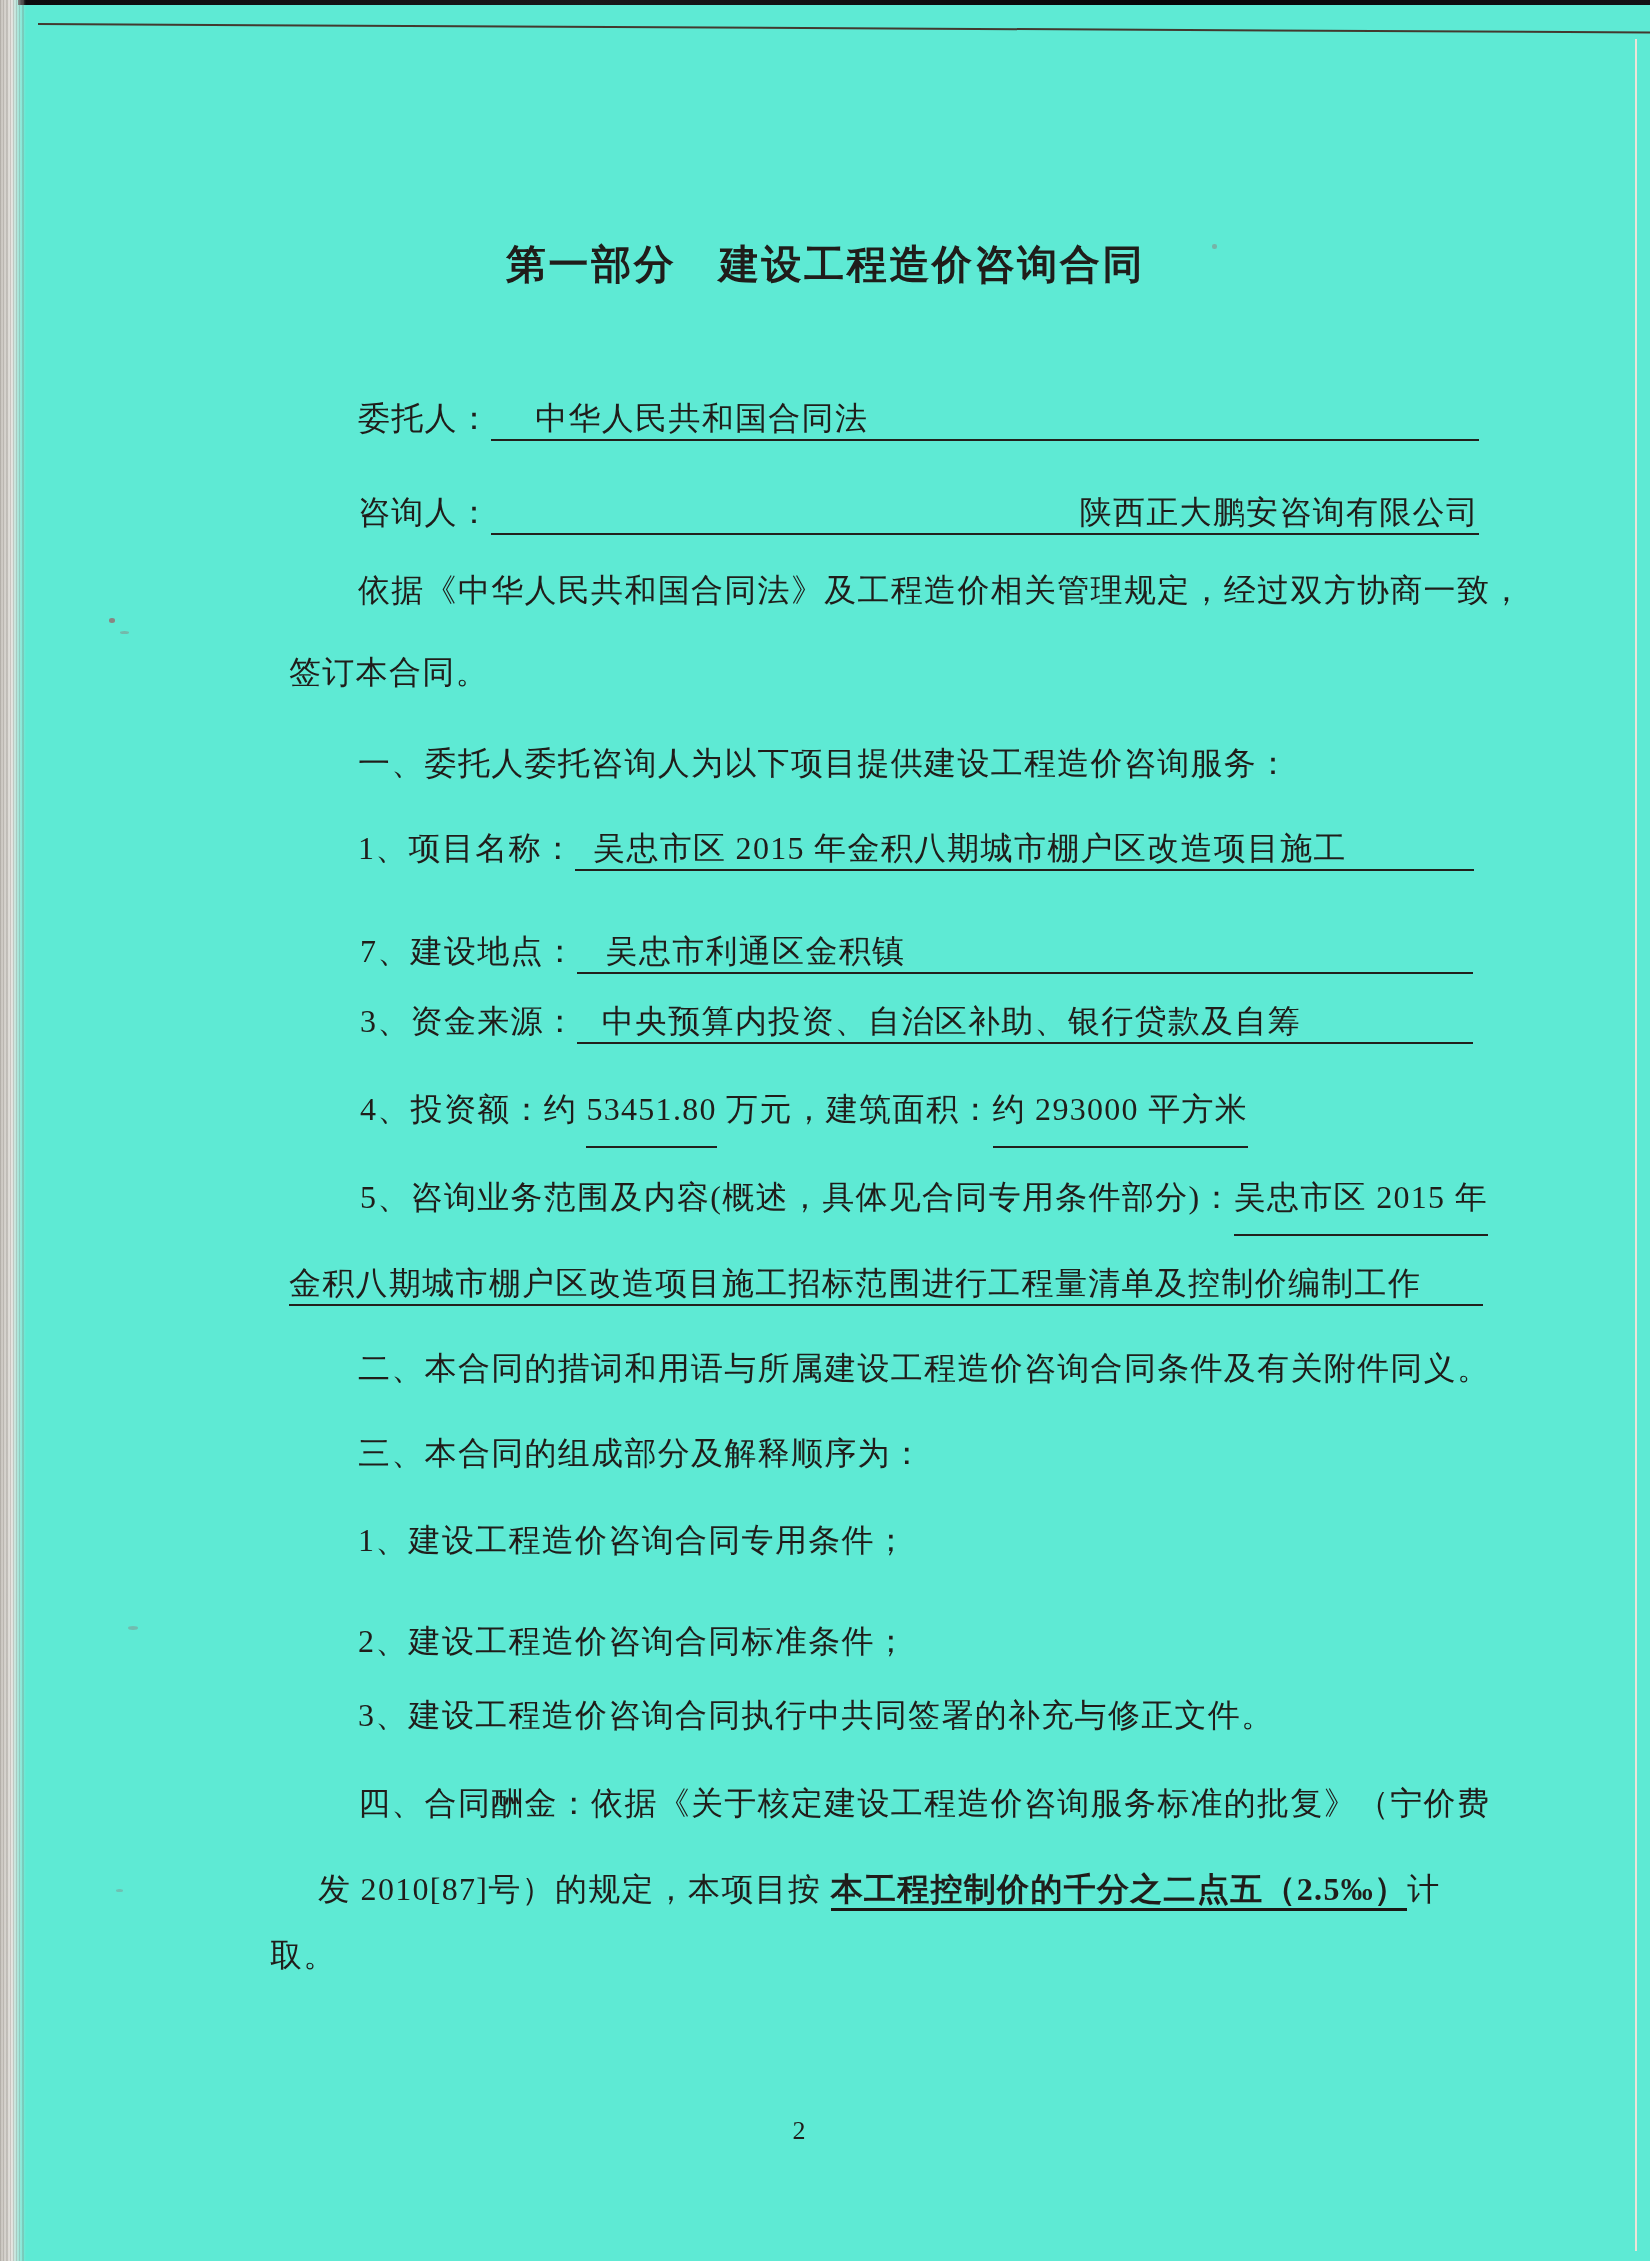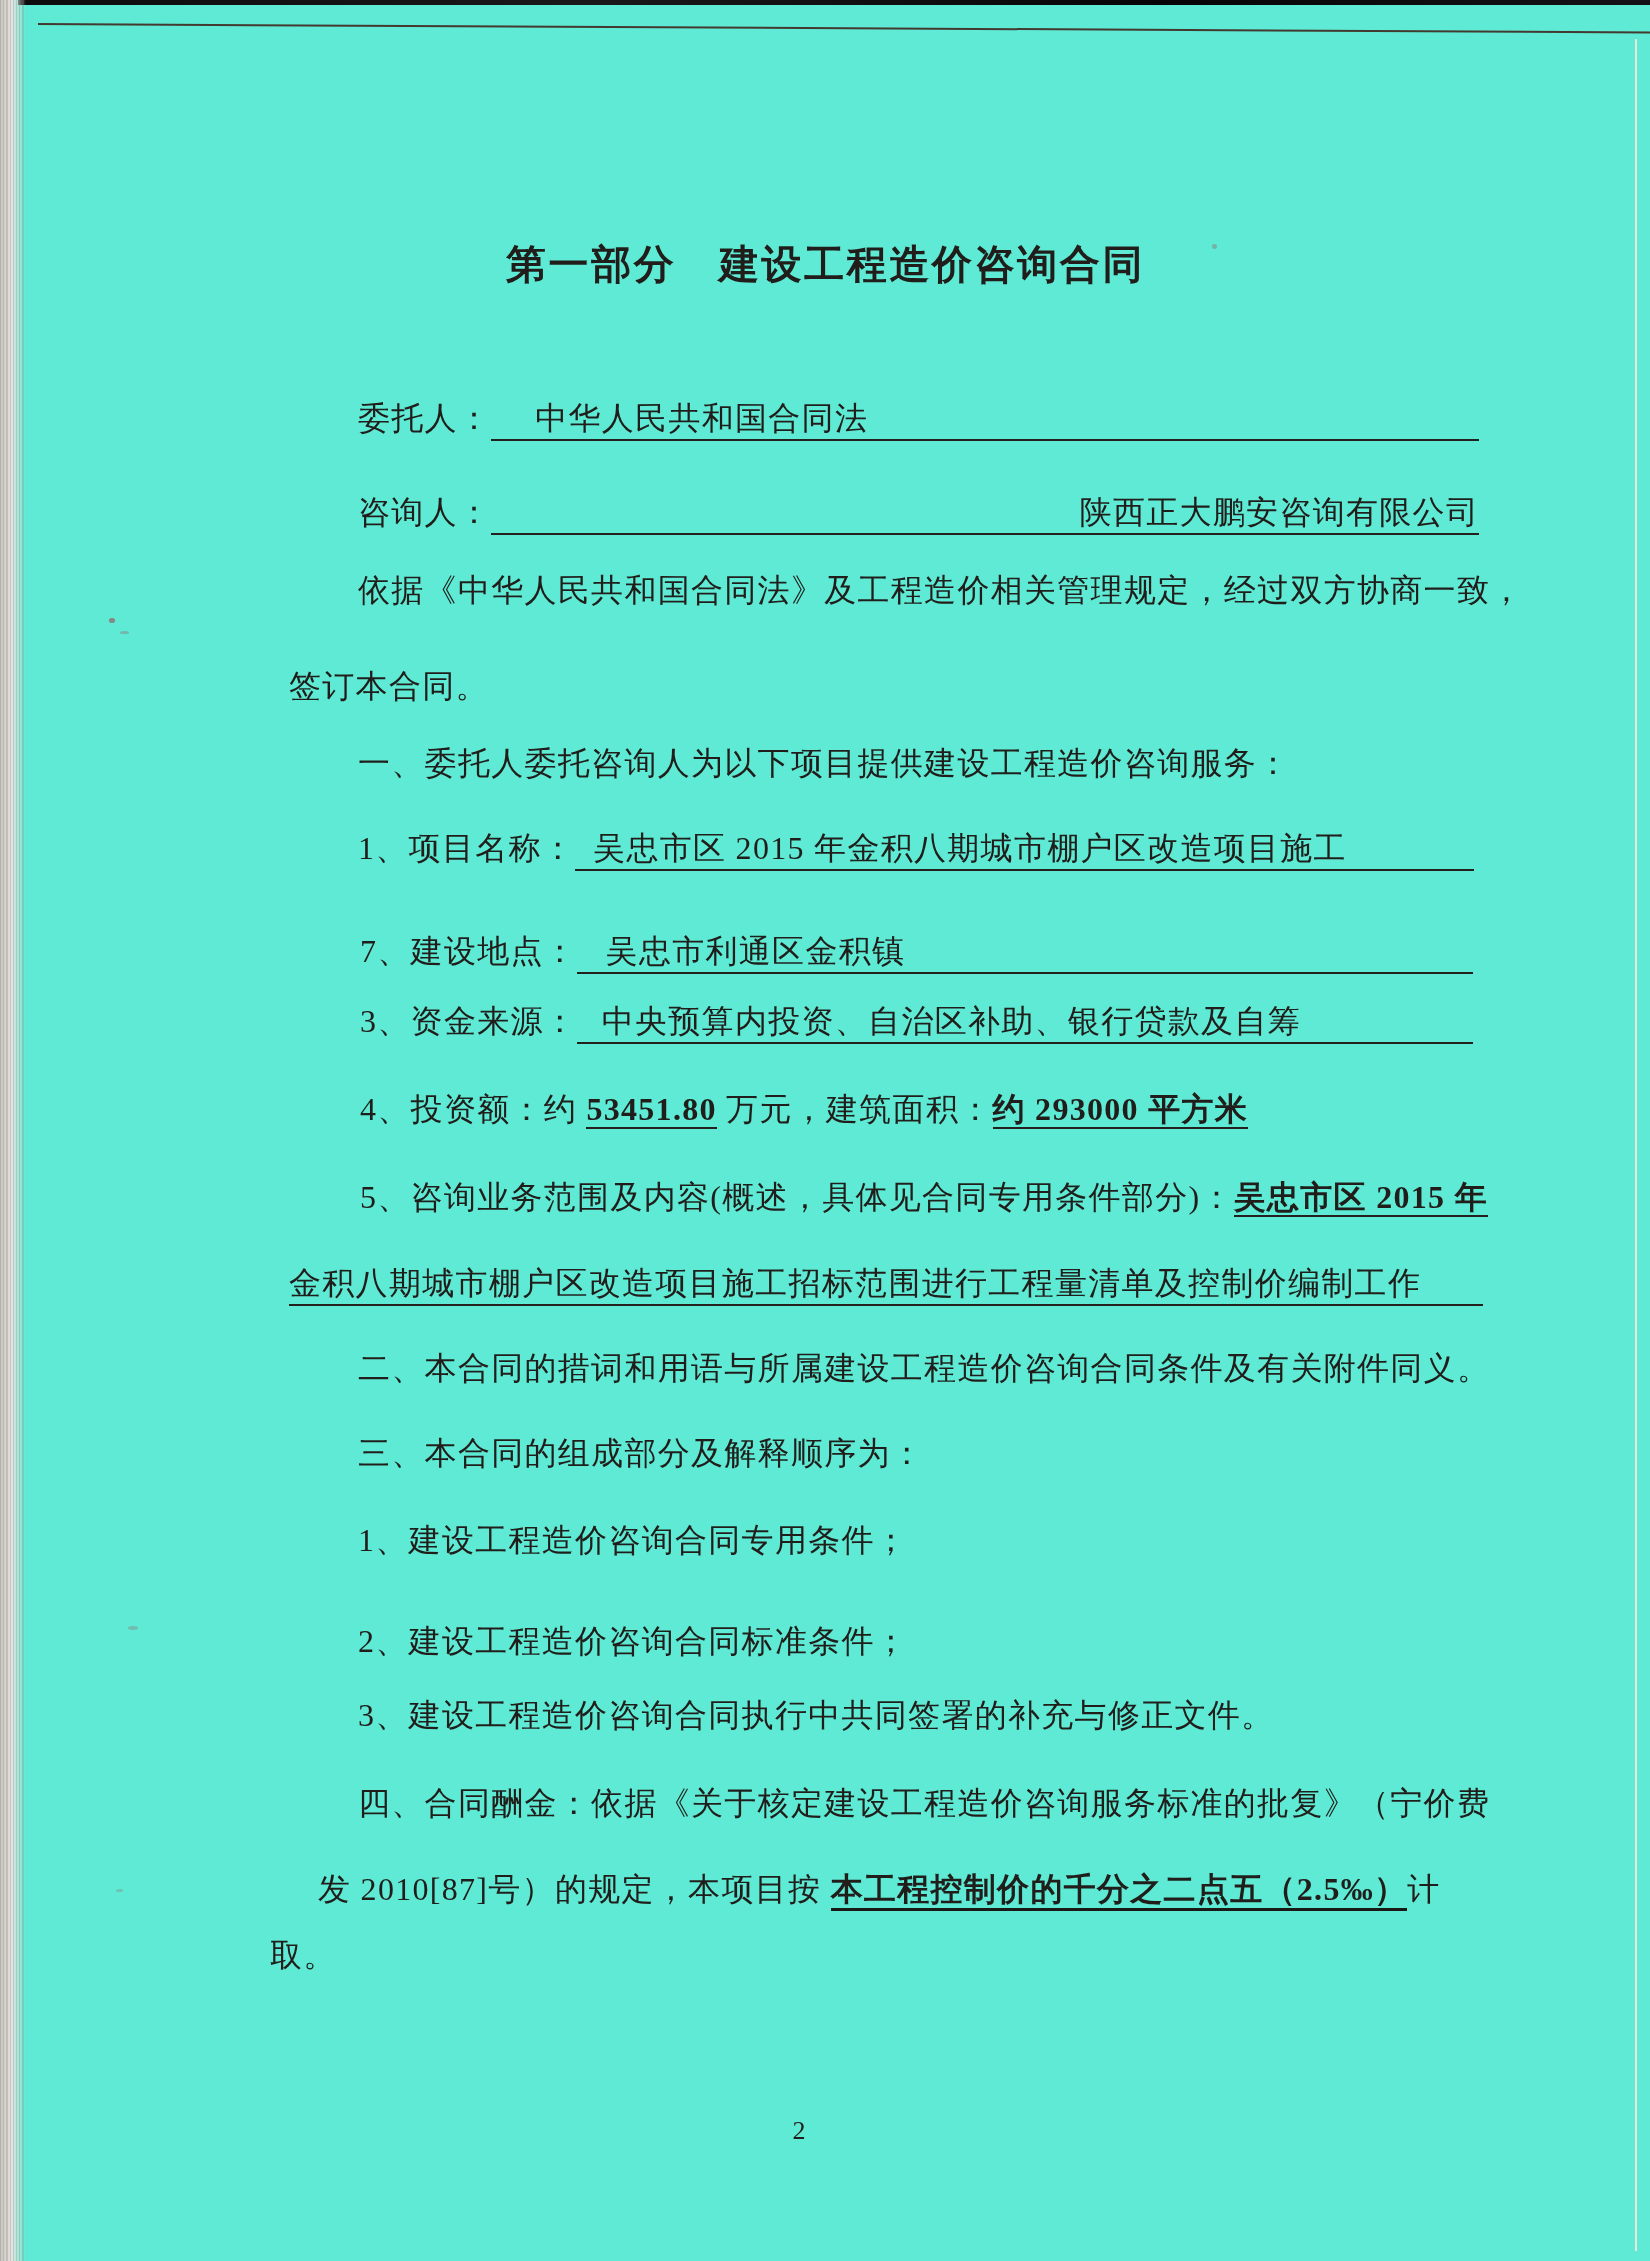--- a/index.html
+++ b/index.html
@@ -41,21 +41,21 @@
     font-size:32px;
     line-height:1.25;
     letter-spacing:1.3px;
   }
   .title-line{
     position:absolute;top:237px;left:0;width:1651px;
     text-align:center;
     font-size:40px;font-weight:bold;
     letter-spacing:2.6px;
   }
-  .u{ border-bottom:2.6px solid #23201d; padding-bottom:0;font-weight:bold; }
+  .u{ border-bottom:2.6px solid #23201d; padding-bottom:19px; }
   .u-bold{ border-bottom:3.2px solid #1b1916; padding-bottom:1.3px; font-weight:bold; }
   .ufield{
     display:inline-block;
     border-bottom:2.6px solid #23201d;
     box-sizing:border-box;
     padding-bottom:1.3px;
   }
   .pagenum{
     position:absolute;top:2116px;left:0;width:1598px;
     text-align:center;font-size:26px;letter-spacing:0;
@@ -80,21 +80,21 @@
 
   <div class="line" style="top:398px;left:358px;">
     <span>委托人：</span><span class="ufield" style="width:988px;padding-left:44px;"><span>中华人民共和国合同法</span></span>
   </div>
 
   <div class="line" style="top:492px;left:358px;text-align:right;">
     <span>咨询人：</span><span class="ufield" style="width:988px;padding-left:32px;"><span>陕西正大鹏安咨询有限公司</span></span>
   </div>
 
   <div class="line" style="top:570px;left:358px;">依据《中华人民共和国合同法》及工程造价相关管理规定，经过双方协商一致，</div>
-  <div class="line" style="top:652px;left:289px;margin-top:14px;">签订本合同。</div>
+  <div class="line" style="top:652px;left:289px;">签订本合同。</div>
 
   <div class="line" style="top:743px;left:358px;">一、委托人委托咨询人为以下项目提供建设工程造价咨询服务：</div>
 
   <div class="line" style="top:828px;left:358px;">
     <span>1、项目名称：</span><span class="ufield" style="width:899px;padding-left:18px;"><span>吴忠市区 2015 年金积八期城市棚户区改造项目施工</span></span>
   </div>
 
   <div class="line" style="top:915px;left:360px;">
     <span>7、建设地点：</span><span class="ufield" style="width:896px;padding-left:28.5px;margin-top:16px;"><span>吴忠市利通区金积镇</span></span>
   </div>

